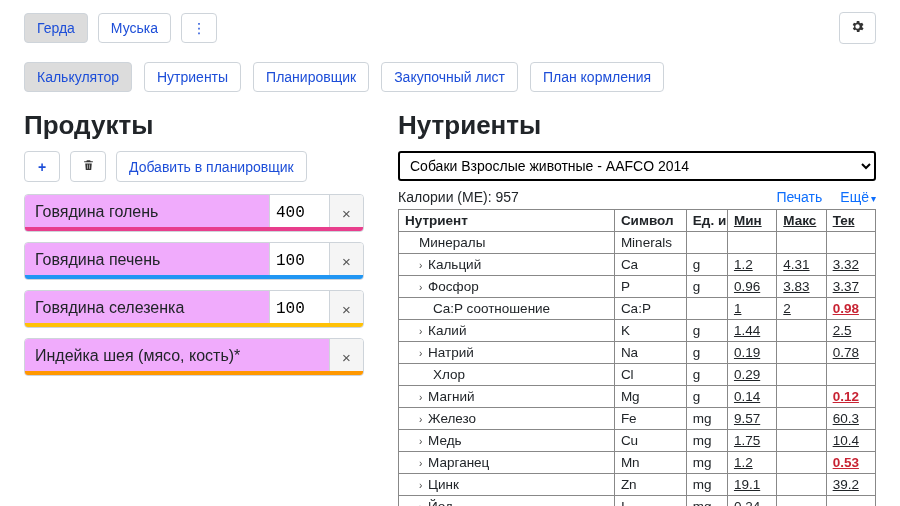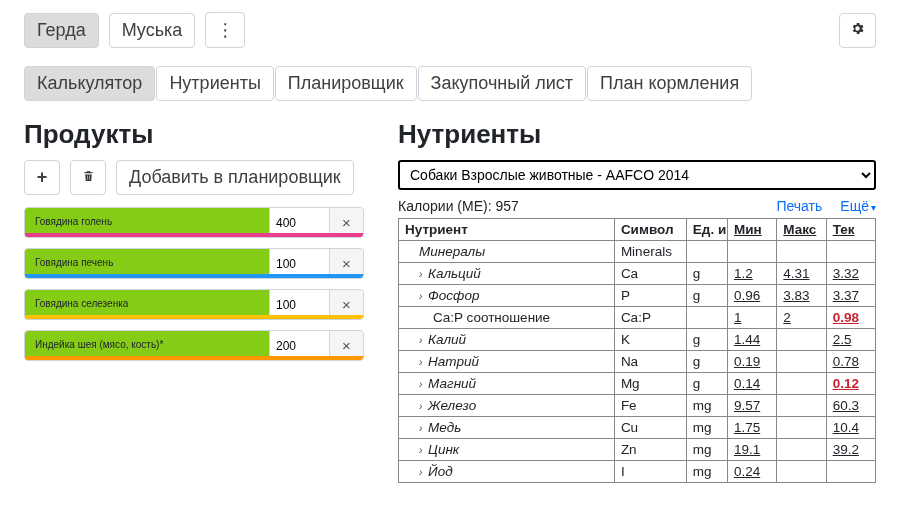--- a/index.html
+++ b/index.html
@@ -10,59 +10,60 @@
     background: #fff;
     padding: 12px 24px;
     width: 900px;
   }
   .top-row { display: flex; align-items: center; gap: 10px; margin-bottom: 18px; }
   .btn {
     background: #fff;
     border: 1px solid #ced4da;
     border-radius: 4px;
     padding: 6px 12px;
-    font-size: 18px;
+    font-size: 14px;
     cursor: pointer;
-    color: #404040;
+    color: #1d4ed8;
   }
   .btn.active { background: #dcdcdc; }
   .btn.icon-only { padding: 6px 10px; min-width: 36px; }
   .spacer { flex: 1; }
 
-  .nav-row { display: flex; gap: 1px; margin-bottom: 18px; }
+  .nav-row { display: flex; gap: 12px; margin-bottom: 18px; }
 
   .columns { display: flex; gap: 34px; align-items: flex-start; }
   .col-left { width: 340px; flex-shrink: 0; }
   .col-right { flex: 1; min-width: 0; }
 
   h2 { font-size: 26px; font-weight: 700; margin-bottom: 10px; }
 
   .action-row { display: flex; gap: 10px; margin-bottom: 12px; }
 
   .product-item {
     display: flex;
     border: 1px solid #ced4da;
     border-radius: 4px;
     overflow: hidden;
     margin-bottom: 10px;
     position: relative;
   }
   .product-name {
     flex: 1;
     padding: 8px 10px 10px;
-    background: #84cc16;
-    font-size: 10px;
+    background: #f0abfc;
+    font-size: 16px;
   }
   .product-qty {
     width: 60px;
     border: none;
     border-left: 1px solid #ced4da;
     padding: 0 6px;
-    font-size: 12px;
+    font-size: 16px;
     outline: none;
+    font-family: Liberation Mono, monospace;
   }
   .product-del {
     width: 34px;
     border: none;
     border-left: 1px solid #ced4da;
     background: #f5f5f5;
     cursor: pointer;
     font-size: 15px;
     color: #555;
   }
@@ -104,21 +105,21 @@
   }
   table.nutr th, table.nutr td {
     border: 1px solid #888;
     padding: 3px 6px;
     text-align: left;
     overflow: hidden;
     white-space: nowrap;
   }
   table.nutr th { font-weight: 700; }
   .num { text-align: right; text-decoration: underline; }
-  .indent1 { padding-left: 14px; display: inline-block; font-style: italic; }
+  .indent1 { padding-left: 14px; display: inline-block; }
   .indent2 { padding-left: 28px; display: inline-block; }
   .chev-r { font-size: 10px; color: #444; margin-right: 2px; }
   .out { color: #c82333; font-weight: 700; }
 
   col.c-nutrient { width: 210px; }
   col.c-sym { width: 70px; }
   col.c-unit { width: 40px; }
   col.c-min { width: 48px; }
   col.c-max { width: 48px; }
   col.c-cur { width: 48px; }
@@ -181,21 +182,20 @@
           <div class="product-bar bar-blue"></div>
         </div>
         <div class="product-item">
           <div class="product-name">Говядина селезенка</div>
           <input class="product-qty" value="100" style="">
           <button class="product-del"><span>×</span></button>
           <div class="product-bar bar-yellow"></div>
         </div>
         <div class="product-item">
           <div class="product-name">Индейка шея (мясо, кость)*</div>
-          <input class="product-qty" value="200" style="">
           <button class="product-del"><span>×</span></button>
           <div class="product-bar bar-orange"></div>
         </div>
       </div>
   </div>
 
   <div class="col-right">
     <h2>Нутриенты</h2>
     <select class="select-wide">
       <option>Собаки Взрослые животные - AAFCO 2014</option>
@@ -272,20 +272,28 @@
           </tr>
           <tr>
             <td><span class="indent1"><span class="chev-r">›</span> Натрий</span></td>
             <td>Na</td>
             <td>g</td>
             <td class="num">0.19</td>
             <td class="num"></td>
             <td class="num">0.78</td>
           </tr>
           <tr>
+            <td><span class="indent2">Хлор</span></td>
+            <td>Cl</td>
+            <td>g</td>
+            <td class="num">0.29</td>
+            <td class="num"></td>
+            <td class="num"></td>
+          </tr>
+          <tr>
             <td><span class="indent1"><span class="chev-r">›</span> Магний</span></td>
             <td>Mg</td>
             <td>g</td>
             <td class="num">0.14</td>
             <td class="num"></td>
             <td class="num out">0.12</td>
           </tr>
           <tr>
             <td><span class="indent1"><span class="chev-r">›</span> Железо</span></td>
             <td>Fe</td>
@@ -294,20 +302,28 @@
             <td class="num"></td>
             <td class="num">60.3</td>
           </tr>
           <tr>
             <td><span class="indent1"><span class="chev-r">›</span> Медь</span></td>
             <td>Cu</td>
             <td>mg</td>
             <td class="num">1.75</td>
             <td class="num"></td>
             <td class="num">10.4</td>
+          </tr>
+          <tr>
+            <td><span class="indent1"><span class="chev-r">›</span> Марганец</span></td>
+            <td>Mn</td>
+            <td>mg</td>
+            <td class="num">1.2</td>
+            <td class="num"></td>
+            <td class="num out">0.53</td>
           </tr>
           <tr>
             <td><span class="indent1"><span class="chev-r">›</span> Цинк</span></td>
             <td>Zn</td>
             <td>mg</td>
             <td class="num">19.1</td>
             <td class="num"></td>
             <td class="num">39.2</td>
           </tr>
           <tr>

